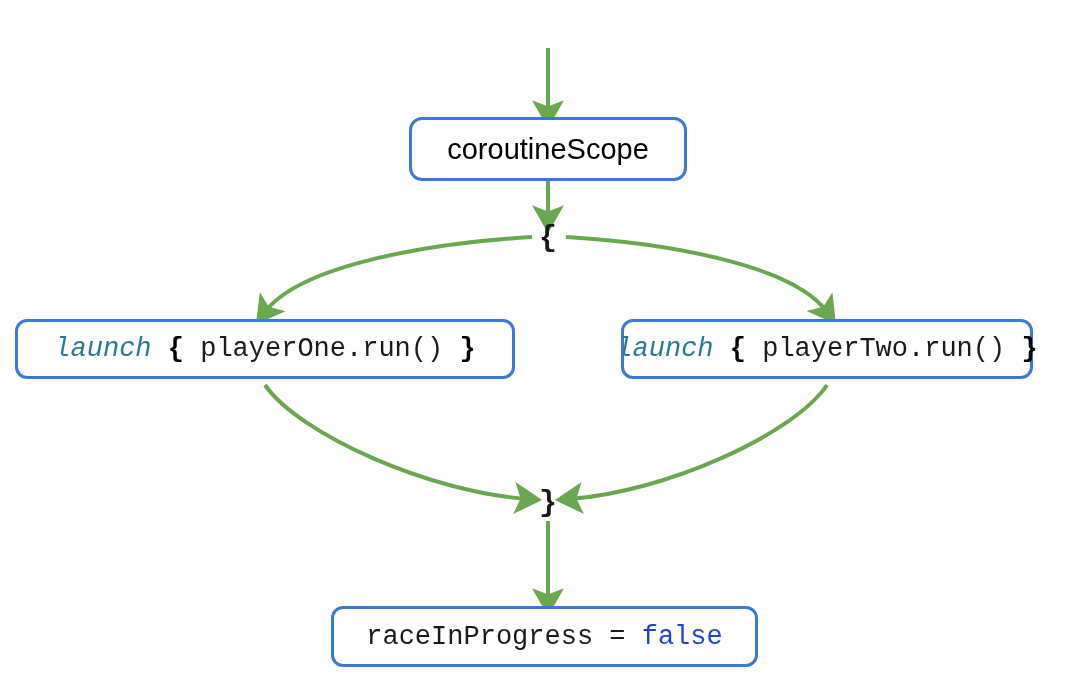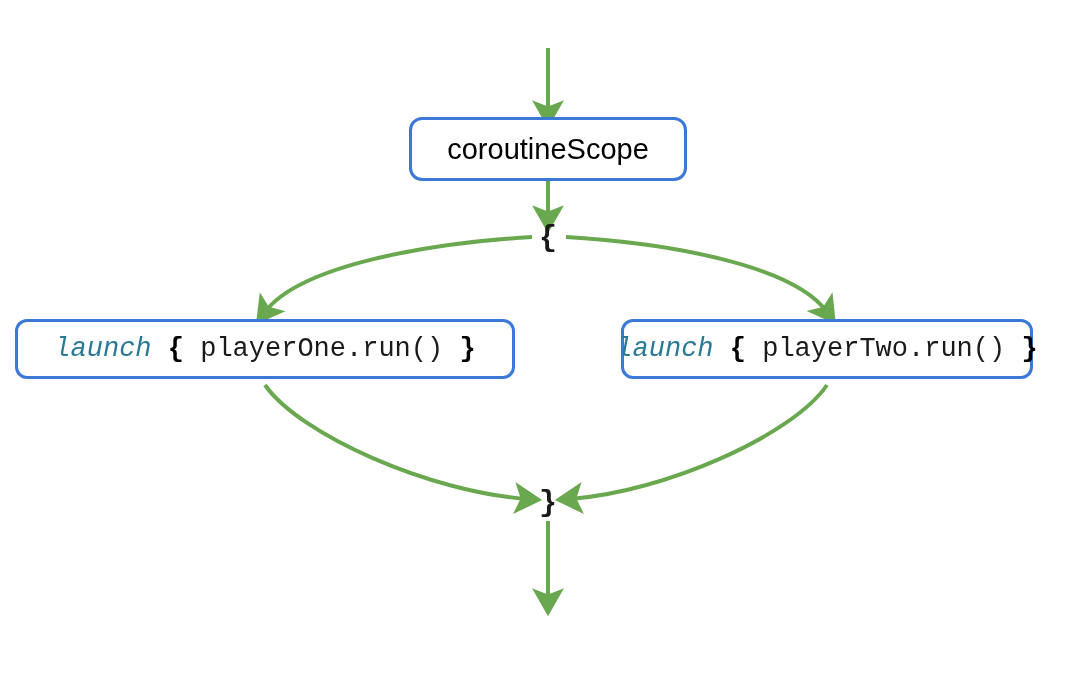--- a/index.html
+++ b/index.html
@@ -170,14 +170,17 @@
   <div id="node-launch-one" class="node-box">
     <span class="code-line"><span class="kw-launch">launch</span><span> </span><span class="brace">{</span><span> </span><span>playerOne.run()</span><span> </span><span class="brace">}</span></span>
   </div>
 
   <div id="node-launch-two" class="node-box">
     <span class="code-line"><span class="kw-launch">launch</span><span> </span><span class="brace">{</span><span> </span><span>playerTwo.run()</span><span> </span><span class="brace">}</span></span>
   </div>
 
   <div id="junction-close" class="junction">}</div>
 
+  <div id="node-race-flag" class="node-box">
+    <span class="code-line"><span>raceInProgress</span><span> </span><span>=</span><span> </span><span class="kw-false">false</span></span>
+  </div>
 
 </div>
 
 </body></html>

